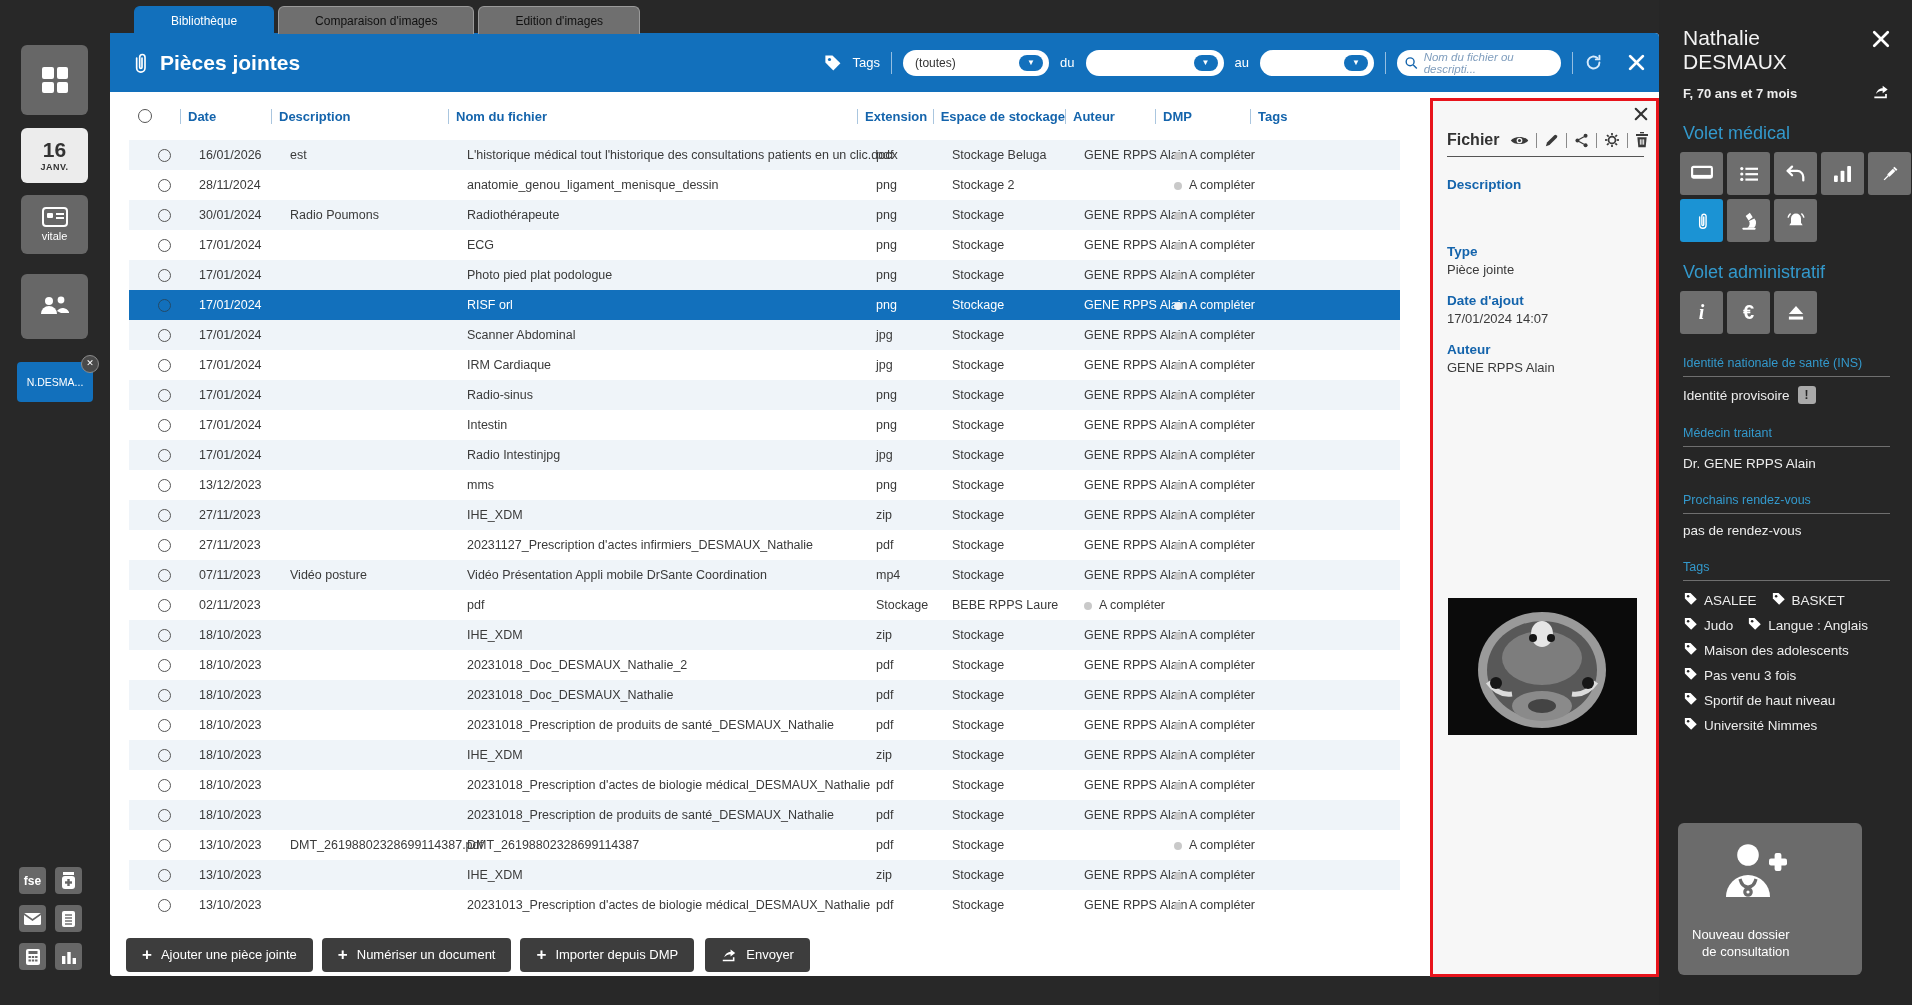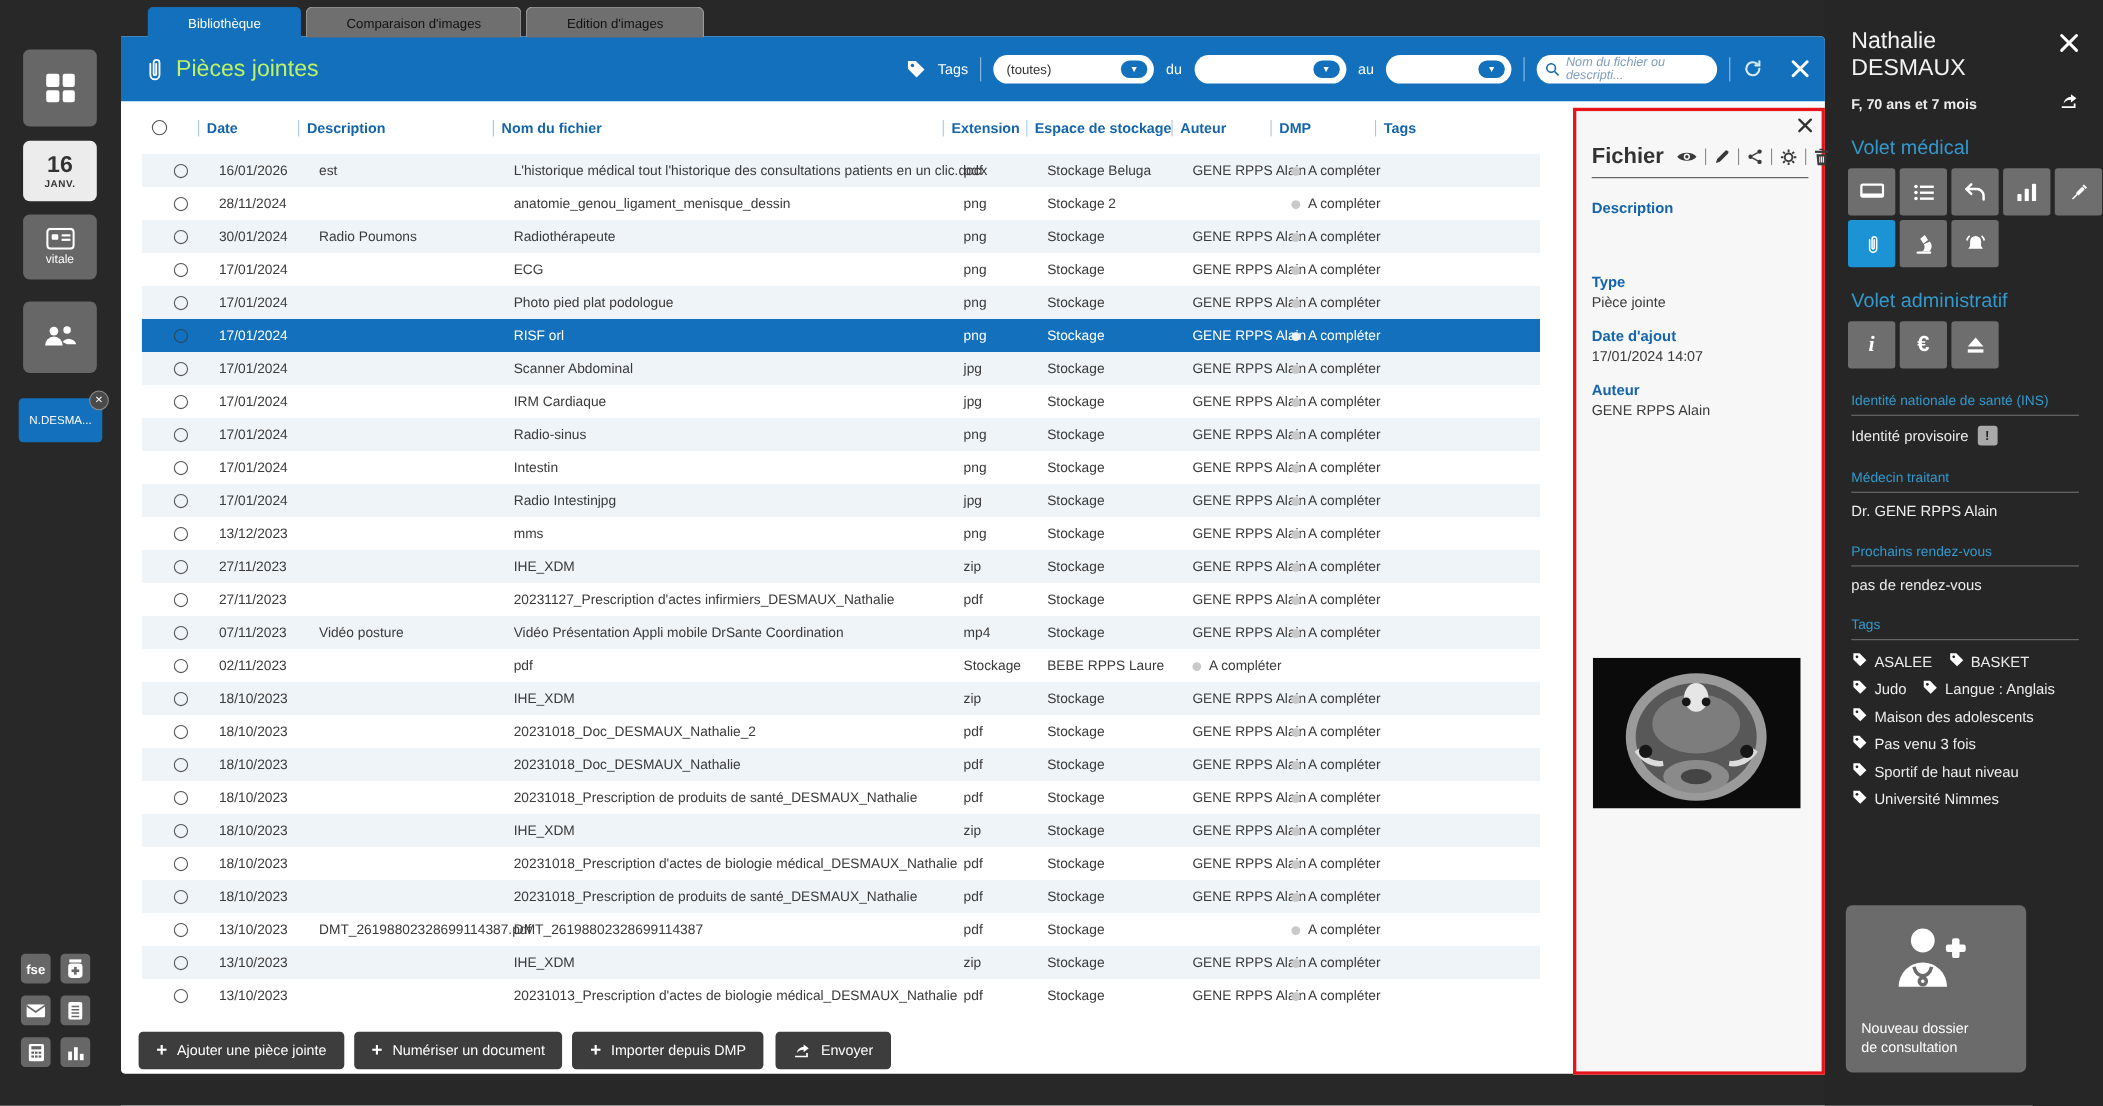--- a/index.html
+++ b/index.html
@@ -28,21 +28,21 @@
 
   
   .tabs{position:absolute;left:134px;top:6px;height:27px;display:flex;gap:4px;z-index:3;}
   .tab{height:27px;display:flex;align-items:center;padding:0 36px;font-size:12px;border-radius:6px 6px 0 0;
        background:#6f6f6f;color:#111;border:1px solid #9a9a9a;border-bottom:none;cursor:pointer;}
   .tab.active{background:#1270bc;color:#fff;border-color:#1270bc;}
 
   
   .window{position:absolute;left:110px;top:33px;width:1549px;height:943px;background:#fff;border-radius:0 4px 4px 4px;z-index:2;}
   .win-head{position:absolute;left:0;top:0;width:100%;height:59px;background:#1270bc;border-radius:0 4px 0 0;}
-  .win-title{position:absolute;left:20px;top:0;height:59px;display:flex;align-items:center;gap:10px;color:#bef264;font-size:21px;}
+  .win-title{position:absolute;left:20px;top:0;height:59px;display:flex;align-items:center;gap:10px;color:#ffffff;font-size:21px;font-weight:bold;}
   .filters{position:absolute;right:14px;top:0;height:59px;display:flex;align-items:center;gap:11px;color:#fff;font-size:13px;}
   .vdiv{width:1px;height:22px;background:rgba(255,255,255,.55);}
   .pill{height:26px;background:#fff;border-radius:13px;display:flex;align-items:center;padding:0 6px 0 12px;
         font-size:12px;color:#333;justify-content:space-between;cursor:pointer;}
   .pill .arrow{width:24px;height:16px;background:#1270bc;border-radius:8px;color:#fff;font-size:8px;
                display:flex;align-items:center;justify-content:center;margin-left:8px;}
   .pill.search{padding-left:8px;justify-content:flex-start;cursor:text;}
   .pill.search .ph{font-style:italic;color:#7f9dbd;font-size:11.5px;margin-left:6px;}
   .iconbtn{cursor:pointer;display:flex;align-items:center;}
 
@@ -68,21 +68,21 @@
             display:flex;align-items:center;gap:9px;padding-left:16px;}
   .fbtn{height:34px;background:#3d3d3d;color:#fff;border:none;border-radius:4px;font-size:13px;
         display:flex;align-items:center;gap:9px;padding:0 16px;cursor:pointer;font-family:inherit;}
   .fbtn .plus{font-size:17px;font-weight:bold;line-height:1;}
 
   
   .detail{position:absolute;left:1430px;top:98px;width:229px;height:879px;background:#f7f7f7;
           border:3px solid #e8141c;box-sizing:border-box;z-index:4;}
   .detail-close{position:absolute;top:6px;right:8px;cursor:pointer;}
   .d-head{display:flex;align-items:center;gap:9px;margin:30px 12px 0 14px;}
-  .d-title{font-size:20px;font-weight:bold;color:#333;margin-right:2px;}
+  .d-title{font-size:16px;font-weight:bold;color:#333;margin-right:2px;}
   .d-icons{display:flex;align-items:center;gap:7px;}
   .d-icons .vd{width:1px;height:15px;background:#8a8a8a;}
   .d-icons .ic{cursor:pointer;display:flex;}
   .d-rule{border:none;border-top:1.5px solid #555;margin:7px 12px 0 14px;}
   .d-label{color:#1464ac;font-size:13.5px;font-weight:bold;margin:0 0 0 14px;}
   .d-value{color:#3a3a3a;font-size:13px;margin:3px 0 0 14px;}
   .d-desc{margin-top:20px;}
   .d-type{margin-top:52px;}
   .d-gap{margin-top:16px;}
   .thumb{position:absolute;left:15px;top:497px;width:189px;height:137px;cursor:pointer;}
@@ -100,22 +100,22 @@
   .vtile.active{background:#1b93d4;}
   .vtile .txt{color:#fff;font-size:20px;font-weight:bold;}
   .vtile .txt.it{font-style:italic;font-family:"Liberation Serif","DejaVu Serif",serif;}
   .p-sub{color:#3399cc;font-size:12.5px;margin:22px 0 0 24px;}
   .p-hr{border:none;border-top:1px solid #6f6f6f;margin:6px 22px 0 24px;}
   .p-val{font-size:13.5px;margin:9px 0 0 24px;display:flex;align-items:center;gap:8px;}
   .warn{display:inline-flex;width:18px;height:18px;background:#a9a9a9;border-radius:3px;color:#262626;
         font-weight:bold;font-size:12px;align-items:center;justify-content:center;}
   .tag-wrap{display:flex;flex-wrap:wrap;gap:7px 14px;margin:10px 12px 0 24px;font-size:13.5px;}
   .tag-item{display:flex;align-items:center;gap:6px;cursor:pointer;white-space:nowrap;}
-  .new-consult{position:absolute;left:19px;top:823px;width:164px;height:152px;background:#6b6b6b;border-radius:6px;
-               cursor:pointer;}
+  .new-consult{position:absolute;left:19px;top:823px;width:184px;height:152px;background:#6b6b6b;border-radius:6px;
+               cursor:pointer;text-align:right;}
   .new-consult svg{position:absolute;left:42px;top:18px;}
   .new-consult .lbl{position:absolute;left:14px;bottom:14px;font-size:13px;line-height:1.35;color:#fff;}
 </style>
 </head>
 <body>
 
 <div class="app">
 
   <aside class="left-rail">
     <div class="rail-tile tile-menu">

